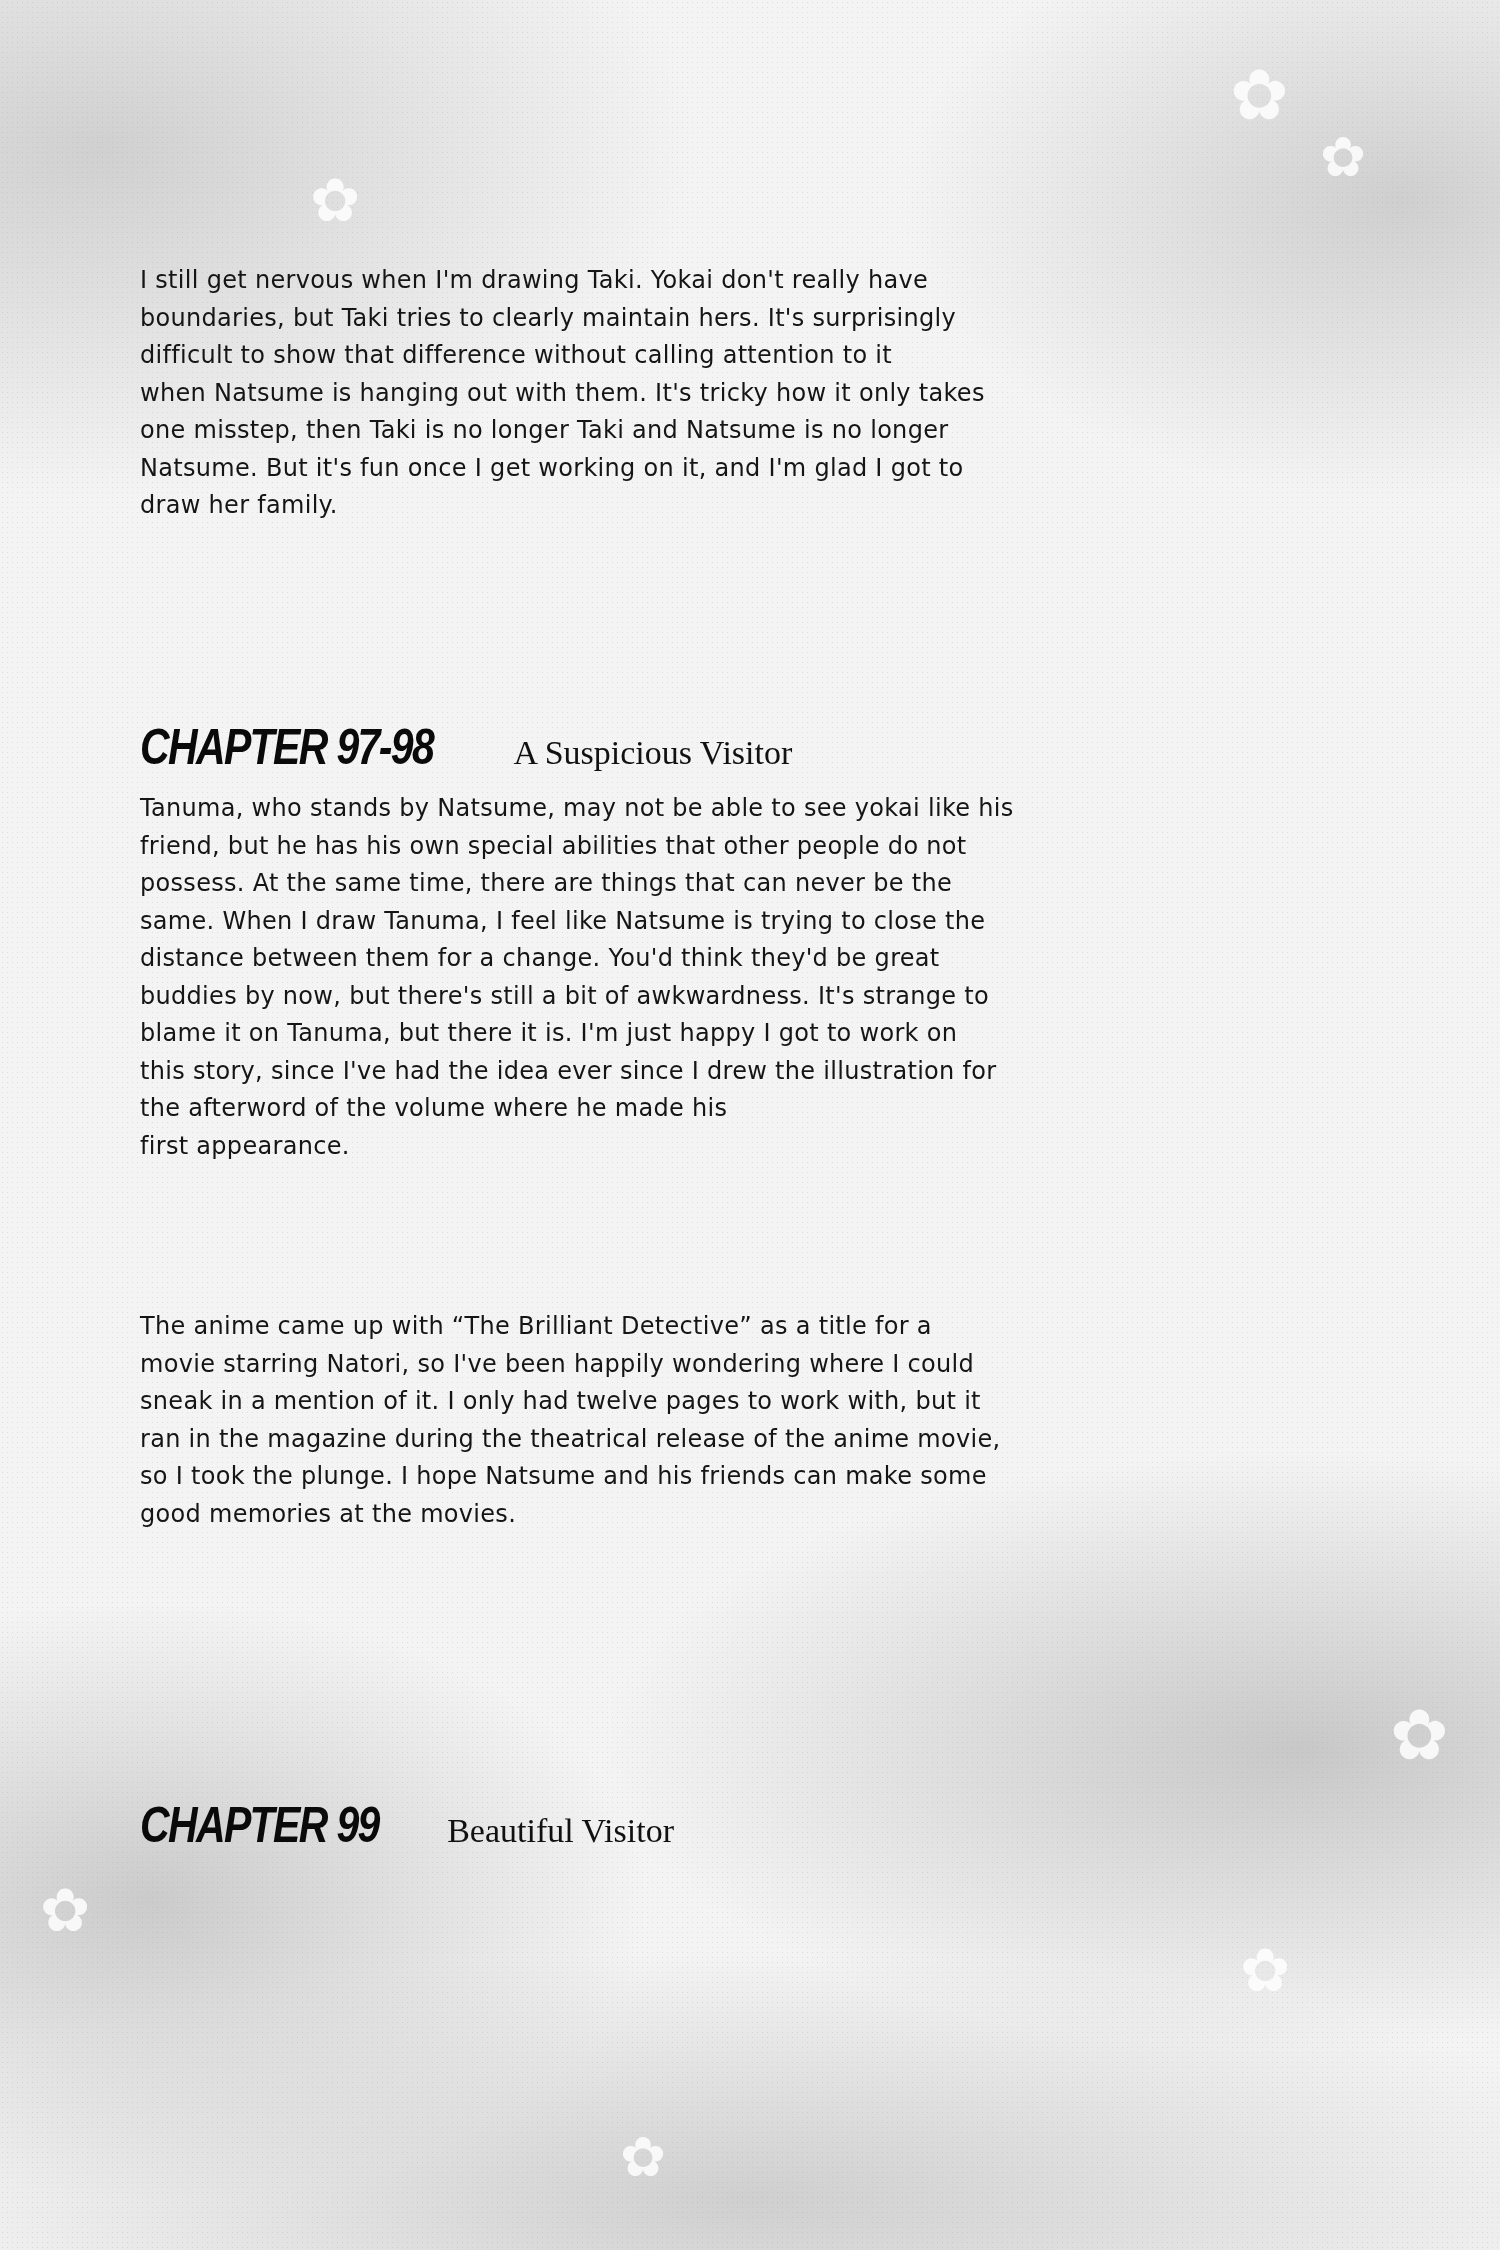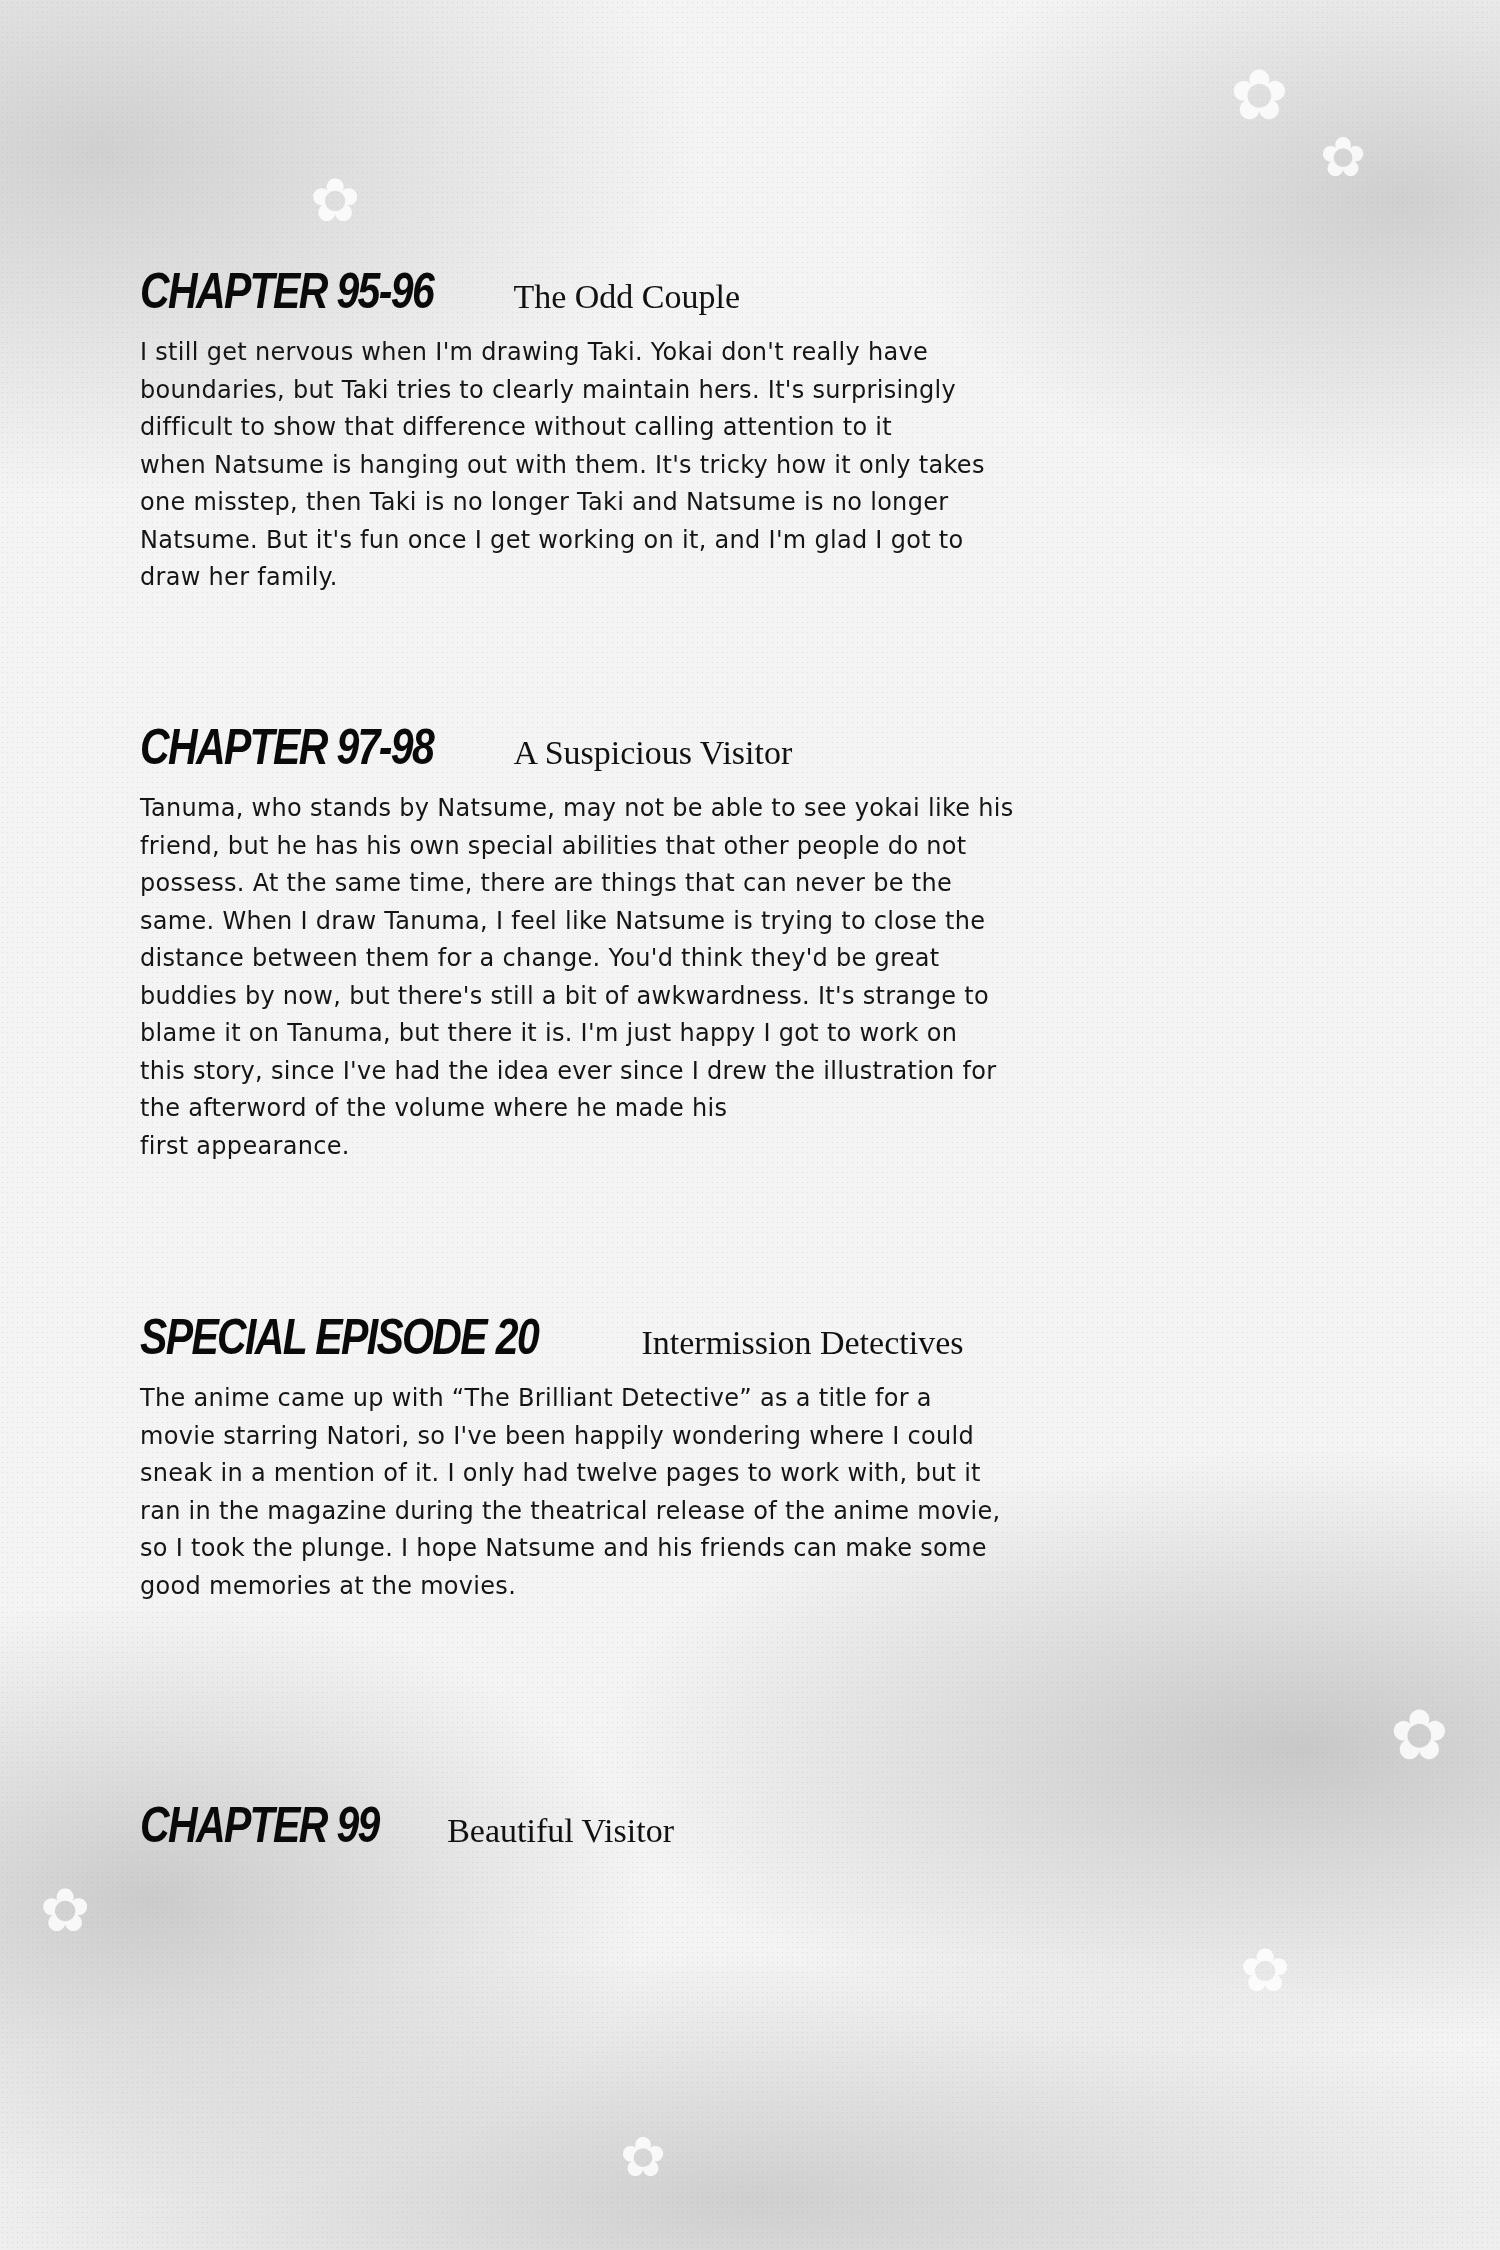--- a/index.html
+++ b/index.html
@@ -32,24 +32,20 @@
 
 <div class="blossom" style="left:1230px;top:60px;">✿</div>
 <div class="blossom" style="left:1320px;top:130px;font-size:55px;">✿</div>
 <div class="blossom" style="left:310px;top:170px;font-size:60px;">✿</div>
 <div class="blossom" style="left:1390px;top:1700px;">✿</div>
 <div class="blossom" style="left:1240px;top:1940px;font-size:60px;">✿</div>
 <div class="blossom" style="left:40px;top:1880px;font-size:60px;">✿</div>
 <div class="blossom" style="left:620px;top:2130px;font-size:55px;">✿</div>
 
 <section class="section" style="top:262px;">
-  <div class="heading">
-    <span class="chap">CHAPTER 95-96</span>
-    <span class="title">The Odd Couple</span>
-  </div>
   <div class="body">I still get nervous when I'm drawing Taki. Yokai don't really have
 boundaries, but Taki tries to clearly maintain hers. It's surprisingly
 difficult to show that difference without calling attention to it
 when Natsume is hanging out with them. It's tricky how it only takes
 one misstep, then Taki is no longer Taki and Natsume is no longer
 Natsume. But it's fun once I get working on it, and I'm glad I got to
 draw her family.</div>
 </section>
 
 <section class="section" style="top:718px;">
@@ -63,24 +59,20 @@
 same. When I draw Tanuma, I feel like Natsume is trying to close the
 distance between them for a change. You'd think they'd be great
 buddies by now, but there's still a bit of awkwardness. It's strange to
 blame it on Tanuma, but there it is. I'm just happy I got to work on
 this story, since I've had the idea ever since I drew the illustration for
 the afterword of the volume where he made his
 first appearance.</div>
 </section>
 
 <section class="section" style="top:1308px;">
-  <div class="heading">
-    <span class="chap">SPECIAL EPISODE 20</span>
-    <span class="title">Intermission Detectives</span>
-  </div>
   <div class="body">The anime came up with “The Brilliant Detective” as a title for a
 movie starring Natori, so I've been happily wondering where I could
 sneak in a mention of it. I only had twelve pages to work with, but it
 ran in the magazine during the theatrical release of the anime movie,
 so I took the plunge. I hope Natsume and his friends can make some
 good memories at the movies.</div>
 </section>
 
 <section class="section" style="top:1796px;">
   <div class="heading">

